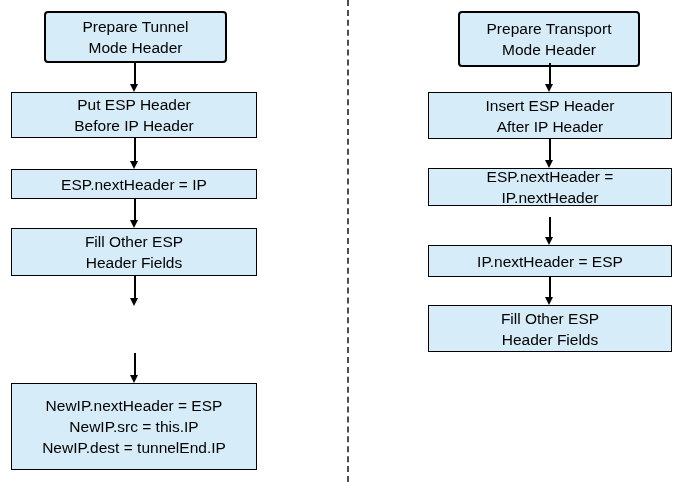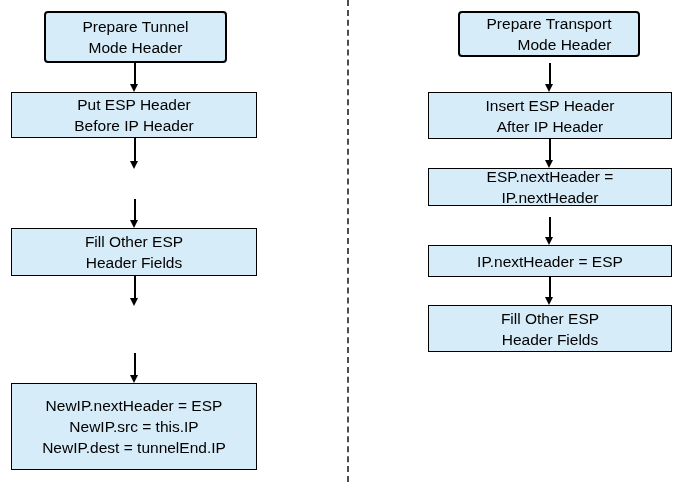--- a/index.html
+++ b/index.html
@@ -71,21 +71,21 @@
   .l-s1    { left: 11px;  top: 169px; width: 246px; height: 30px; }
   .l-s2    { left: 11px;  top: 228px; width: 246px; height: 48px; }
   .l-s3    { left: 11px;  top: 306px; width: 246px; height: 47px; }
   .l-s4    { left: 11px;  top: 383px; width: 246px; height: 87px; }
   .la0 { left: 130px; top: 63px;  height: 29px; }
   .la1 { left: 130px; top: 138px; height: 31px; }
   .la2 { left: 130px; top: 199px; height: 29px; }
   .la3 { left: 130px; top: 276px; height: 30px; }
   .la4 { left: 130px; top: 353px; height: 30px; }
   
-  .r-start { left: 458px; top: 11px;  width: 182px; height: 46px; text-align: right; }
+  .r-start { left: 458px; top: 11px;  width: 182px; height: 56px; }
   .r-s0    { left: 428px; top: 92px;  width: 244px; height: 47px; }
   .r-s1    { left: 428px; top: 168px; width: 244px; height: 38px; }
   .r-s2    { left: 428px; top: 245px; width: 244px; height: 32px; }
   .r-s3    { left: 428px; top: 305px; width: 244px; height: 47px; }
   .ra0 { left: 545px; top: 63px;  height: 29px; }
   .ra1 { left: 545px; top: 139px; height: 29px; }
   .ra2 { left: 545px; top: 217px; height: 28px; }
   .ra3 { left: 545px; top: 277px; height: 28px; }
 </style>
 </head>
@@ -96,20 +96,21 @@
   <div class="divider"></div>
 
   <div class="node rounded l-start">Prepare Tunnel
 Mode Header</div>
   <div class="arrow la0"></div>
 
   <div class="node l-s0">Put ESP Header
 Before IP Header</div>
   <div class="arrow la1"></div>
 
+  <div class="node l-s1">ESP.nextHeader = IP</div>
   <div class="arrow la2"></div>
 
   <div class="node l-s2">Fill Other ESP
 Header Fields</div>
   <div class="arrow la3"></div>
 
   <div class="arrow la4"></div>
 
   <div class="node l-s4">NewIP.nextHeader = ESP
 NewIP.src = this.IP

